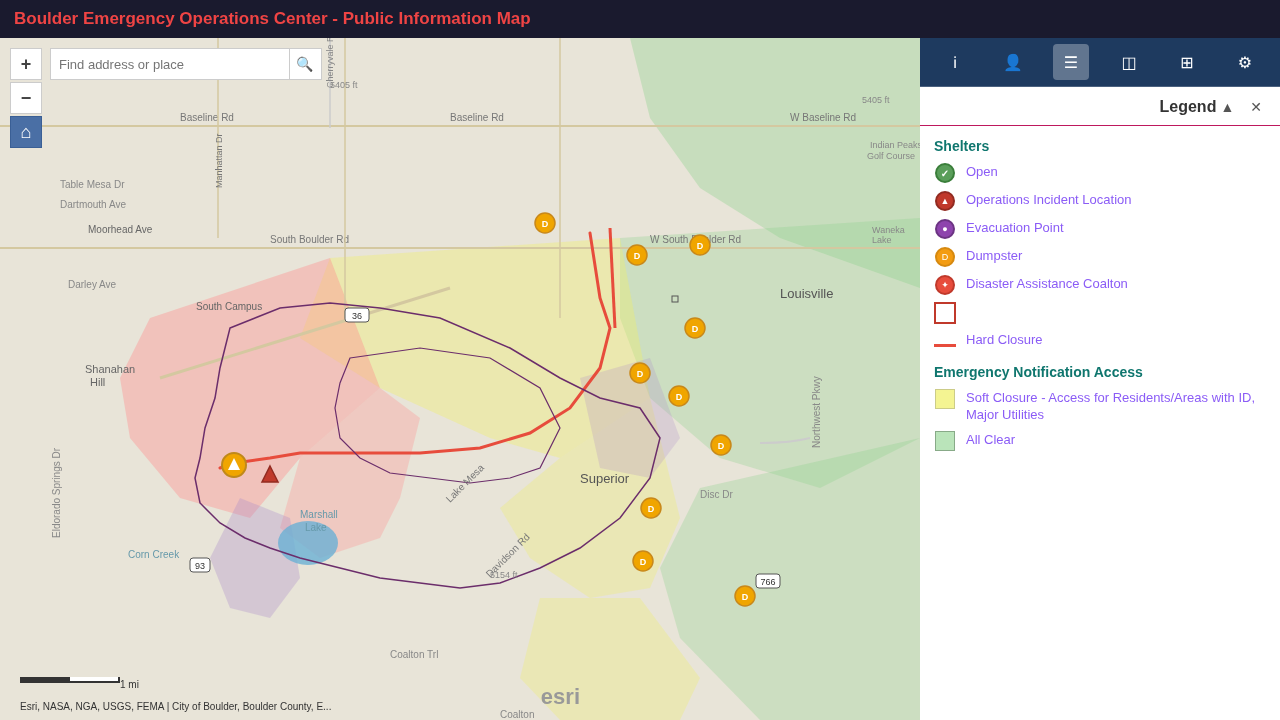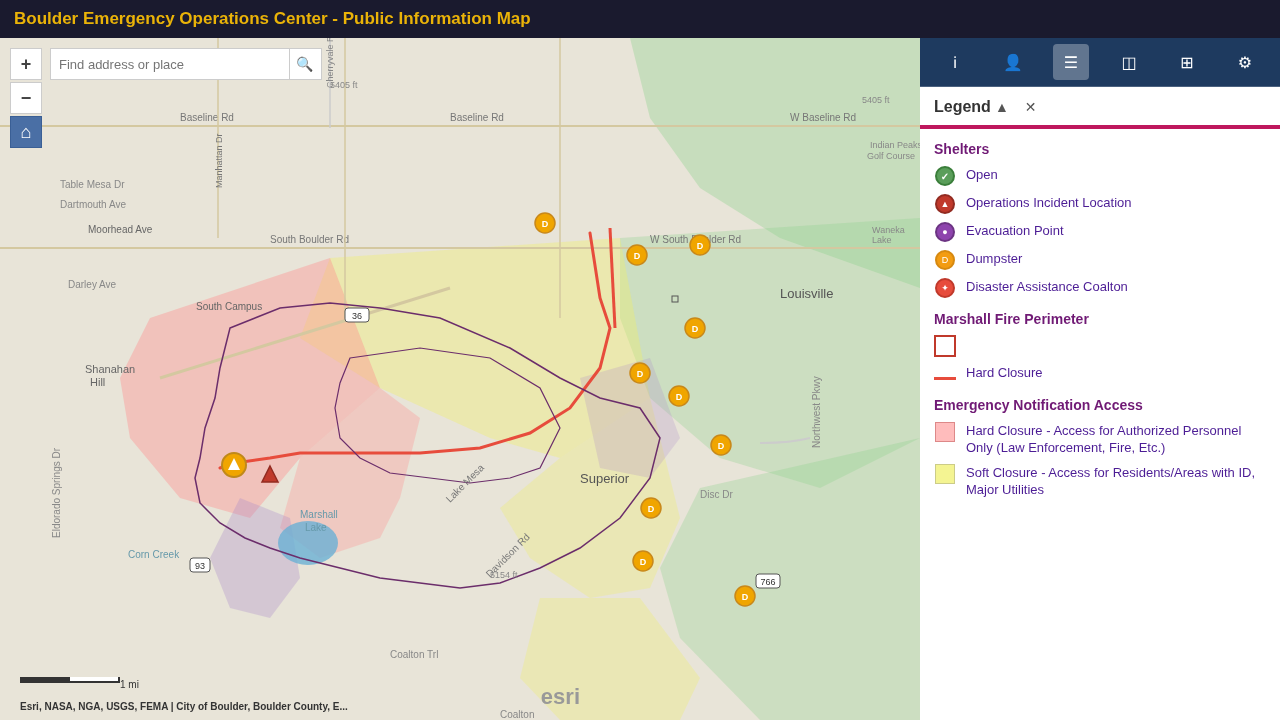--- a/index.html
+++ b/index.html
@@ -1,21 +1,21 @@
 <!DOCTYPE html>
 <html><head>
   <meta charset="utf-8">
   <style>
     * { margin: 0; padding: 0; box-sizing: border-box; }
     body { width: 1280px; height: 720px; overflow: hidden; font-family: Arial, sans-serif; display: flex; flex-direction: column; }
 
     
     #header {
       background: #1a1a2e;
-      color: #eab308;
+      color: #ef4444;
       padding: 8px 14px;
       font-size: 17px;
       font-weight: bold;
       display: flex;
       align-items: center;
       height: 38px;
       flex-shrink: 0;
     }
 
     
@@ -123,21 +123,20 @@
 
     
     #attribution {
       position: absolute;
       bottom: 8px;
       left: 20px;
       right: 0;
       font-size: 10px;
       color: #333;
       z-index: 10;
-      font-weight: bold;
     }
 
     
     #esri-logo {
       position: absolute;
       bottom: 10px;
       right: 340px;
       font-size: 22px;
       font-weight: bold;
       color: #999;
@@ -183,23 +182,23 @@
     
     #legend-panel {
       background: white;
       flex: 1;
       overflow-y: auto;
     }
 
     #legend-header {
       display: flex;
       align-items: center;
-      justify-content: flex-start;
+      justify-content: flex-end;
       padding: 10px 14px 8px;
-      border-bottom: 4px solid #be185d;
+      border-bottom: 1px solid #be185d;
     }
 
     #legend-title {
       font-size: 16px;
       font-weight: bold;
       color: #333;
     }
 
     #legend-controls {
       display: flex;
@@ -215,21 +214,21 @@
       padding: 2px 4px;
     }
 
     #legend-body {
       padding: 12px 14px;
     }
 
     .legend-section-title {
       font-size: 14px;
       font-weight: bold;
-      color: #701a75;
+      color: #0f766e;
       margin-top: 12px;
       margin-bottom: 8px;
     }
 
     .legend-section-title:first-child { margin-top: 0; }
 
     .legend-item {
       display: flex;
       align-items: flex-start;
       gap: 10px;
@@ -240,21 +239,21 @@
       width: 22px;
       height: 22px;
       flex-shrink: 0;
       display: flex;
       align-items: center;
       justify-content: center;
     }
 
     .legend-item-label {
       font-size: 13px;
-      color: #4c1d95;
+      color: #8b5cf6;
       line-height: 1.3;
       padding-top: 2px;
     }
 
     
     .shelter-open {
       width: 20px; height: 20px;
       border-radius: 50%;
       background: #5a9e5a;
       border: 2px solid #3a7e3a;
@@ -546,46 +545,45 @@
           </div>
           <span class="legend-item-label">Dumpster</span>
         </div>
         <div class="legend-item">
           <div class="legend-icon">
             <div class="incident-disaster">✦</div>
           </div>
           <span class="legend-item-label">Disaster Assistance Coalton</span>
         </div>
 
-        <div class="legend-section-title">Marshall Fire Perimeter</div>
         <div class="legend-item">
           <div class="legend-icon">
             <div class="fire-perimeter"></div>
           </div>
           <span class="legend-item-label"></span>
         </div>
 
         <div class="legend-item">
           <div class="legend-icon">
             <div class="road-closure-line"></div>
           </div>
           <span class="legend-item-label">Hard Closure</span>
         </div>
 
         <div class="legend-section-title">Emergency Notification Access</div>
         <div class="legend-item">
           <div class="legend-icon">
-            <div class="swatch-pink"></div>
-          </div>
-          <span class="legend-item-label">Hard Closure - Access for Authorized Personnel Only (Law Enforcement, Fire, Etc.)</span>
-        </div>
-        <div class="legend-item">
-          <div class="legend-icon">
             <div class="swatch-yellow"></div>
           </div>
           <span class="legend-item-label">Soft Closure - Access for Residents/Areas with ID, Major Utilities</span>
+        </div>
+        <div class="legend-item">
+          <div class="legend-icon">
+            <div class="swatch-green"></div>
+          </div>
+          <span class="legend-item-label">All Clear</span>
         </div>
 
       </div>
     </div>
   </div>
 
 </div>
 
 </body></html>

